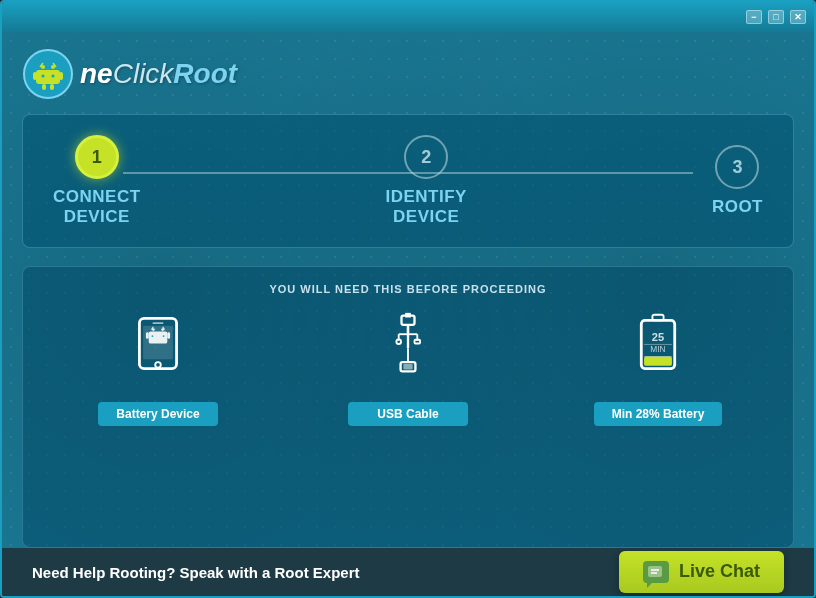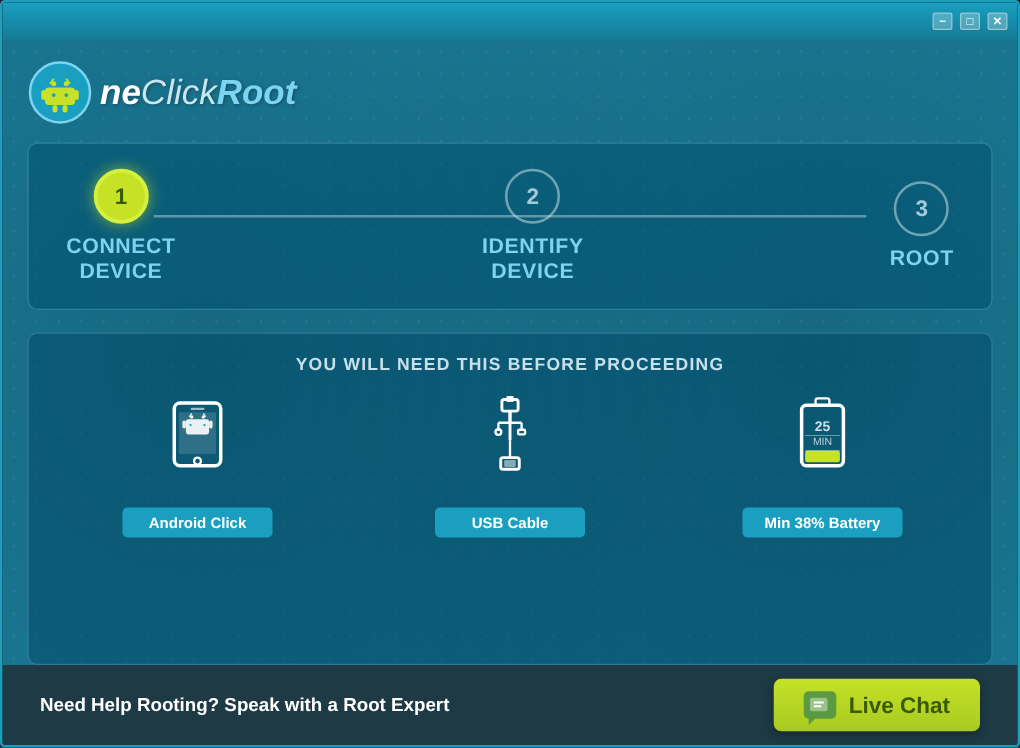--- a/index.html
+++ b/index.html
@@ -202,21 +202,21 @@
       border-radius: 8px;
       padding: 16px 20px 20px 20px;
       position: relative;
       z-index: 1;
       flex: 1;
     }
 
     .requirements-title {
       text-align: center;
       color: rgba(220, 240, 248, 0.9);
-      font-size: 14px;
+      font-size: 11px;
       font-weight: bold;
       letter-spacing: 1px;
       text-transform: uppercase;
       margin-bottom: 16px;
     }
 
     .requirements-items {
       display: flex;
       justify-content: space-around;
       align-items: flex-end;
@@ -238,21 +238,21 @@
       font-weight: bold;
       padding: 5px 18px;
       border-radius: 4px;
       text-align: center;
       min-width: 120px;
     }
 
     
     .bottom-bar {
       background: #1e3a45;
-      height: 64px;
+      height: 48px;
       display: flex;
       align-items: center;
       justify-content: space-between;
       padding: 0 30px;
       flex-shrink: 0;
       position: relative;
       z-index: 1;
     }
 
     .bottom-text {
@@ -264,21 +264,20 @@
     .live-chat-btn {
       background: linear-gradient(to bottom, #c5e227, #a8c920);
       color: #3a5a00;
       font-size: 18px;
       font-weight: bold;
       border: none;
       border-radius: 6px;
       padding: 10px 24px;
       cursor: pointer;
       display: flex;
-      align-items: center;
       gap: 10px;
       box-shadow: 0 3px 8px rgba(0,0,0,0.3);
     }
 
     .chat-icon {
       width: 26px;
       height: 22px;
       background: #5a9a40;
       border-radius: 4px;
       position: relative;
@@ -398,21 +397,21 @@
             <line x1="35" y1="17" x2="37" y2="20" stroke="white" stroke-width="1.2" opacity="0.9"></line>
             <circle cx="24" cy="27" r="1" fill="#1a9fc0"></circle>
             <circle cx="36" cy="27" r="1" fill="#1a9fc0"></circle>
             <rect x="17" y="23" width="3" height="7" rx="1.5" fill="white" opacity="0.9"></rect>
             <rect x="40" y="23" width="3" height="7" rx="1.5" fill="white" opacity="0.9"></rect>
 
             <circle cx="30" cy="58" r="3" stroke="white" stroke-width="2" fill="none"></circle>
 
             <rect x="24" y="12" width="12" height="2" rx="1" fill="white" opacity="0.6"></rect>
           </svg>
-          <div class="req-label">Android Click</div>
+          <div class="req-label">Battery Device</div>
         </div>
 
         <div class="req-item">
           <svg class="usb-svg" viewBox="0 0 50 70" fill="none">
 
             <rect x="18" y="5" width="14" height="10" rx="2" stroke="white" stroke-width="2.5" fill="none"></rect>
 
             <rect x="22" y="2" width="3" height="5" fill="white"></rect>
             <rect x="25" y="2" width="3" height="5" fill="white"></rect>
 
@@ -440,21 +439,21 @@
             <rect x="8" y="10" width="36" height="52" rx="4" stroke="white" stroke-width="3" fill="none"></rect>
 
             <rect x="11" y="49" width="30" height="10" rx="2" fill="#c5e227"></rect>
 
             <line x1="11" y1="36" x2="41" y2="36" stroke="rgba(255,255,255,0.4)" stroke-width="1"></line>
             <line x1="11" y1="49" x2="41" y2="49" stroke="rgba(255,255,255,0.4)" stroke-width="1"></line>
 
             <text x="26" y="32" text-anchor="middle" fill="white" font-size="12" font-weight="bold" opacity="0.8">25</text>
             <text x="26" y="44" text-anchor="middle" fill="white" font-size="9" opacity="0.7">MIN</text>
           </svg>
-          <div class="req-label">Min 38% Battery</div>
+          <div class="req-label">Min 28% Battery</div>
         </div>
 
       </div>
     </div>
   </div>
 
   <div class="bottom-bar">
     <span class="bottom-text">Need Help Rooting? Speak with a Root Expert</span>
     <button class="live-chat-btn">
       <div class="chat-icon">

